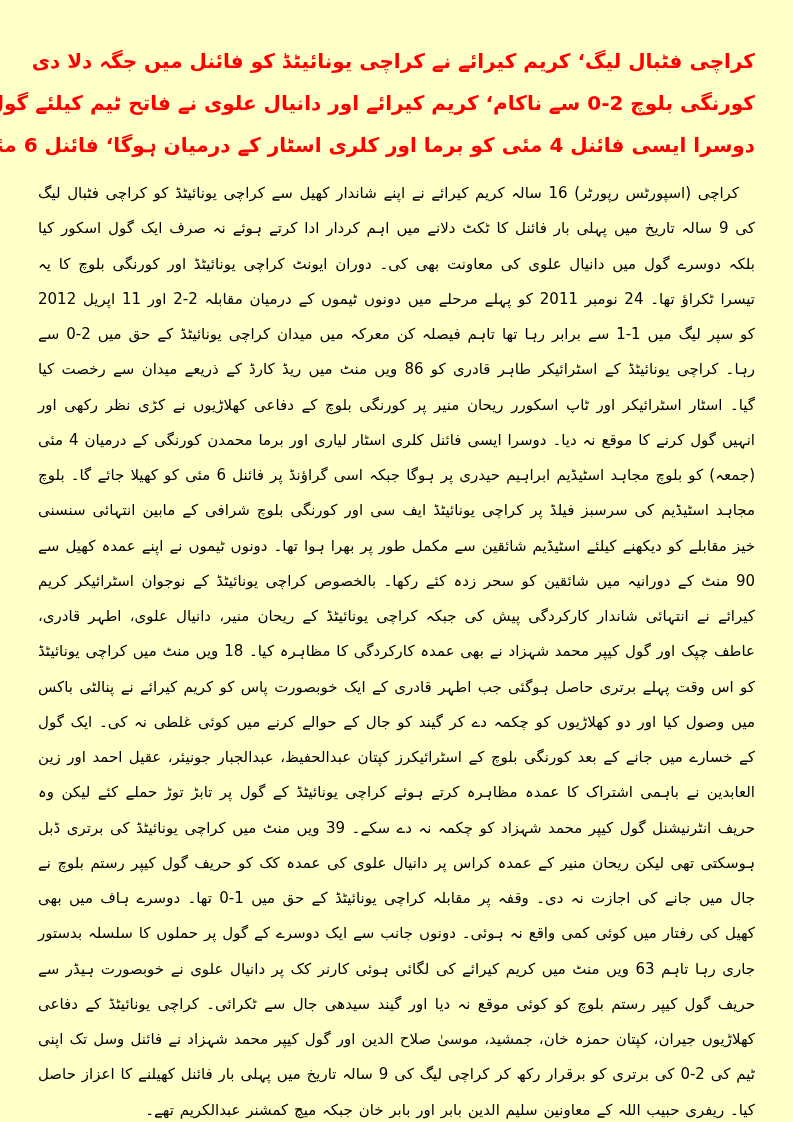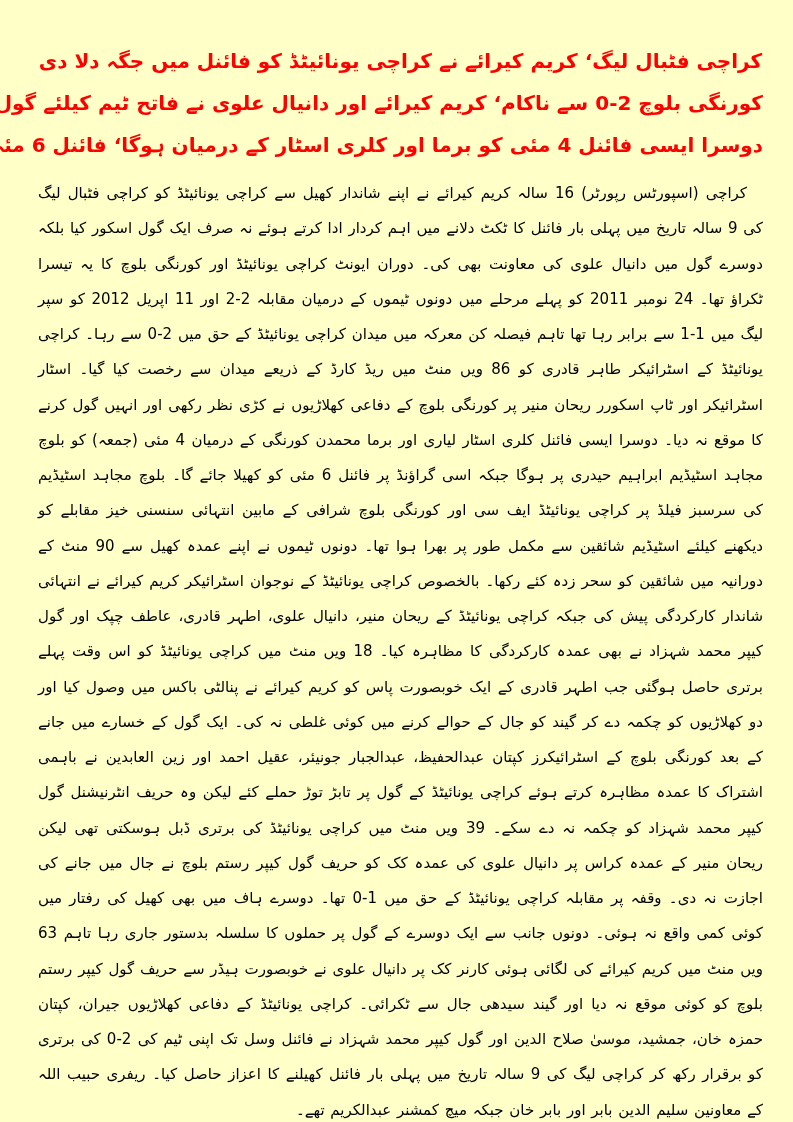--- a/index.html
+++ b/index.html
@@ -9,21 +9,21 @@
   }
   .page{
     position:relative;
     width:793px;
     height:1122px;
     margin:0 auto;
     background:#FFFFC8;
     overflow:hidden;
     direction:rtl;
     box-sizing:border-box;
-    padding:40px 30px 20px 38px;
+    padding:40px 38px 20px 38px;
   }
   
   .headline-red{
     text-align:center;
     color:#FF0000;
     font-weight:bold;
     font-size:20px;
     line-height:2.1;
     margin-bottom:10px;
   }

